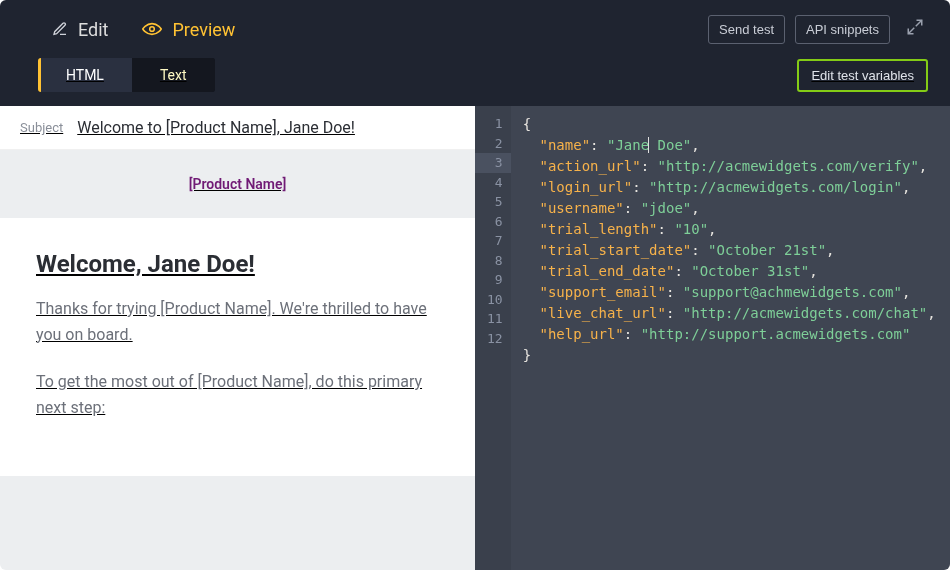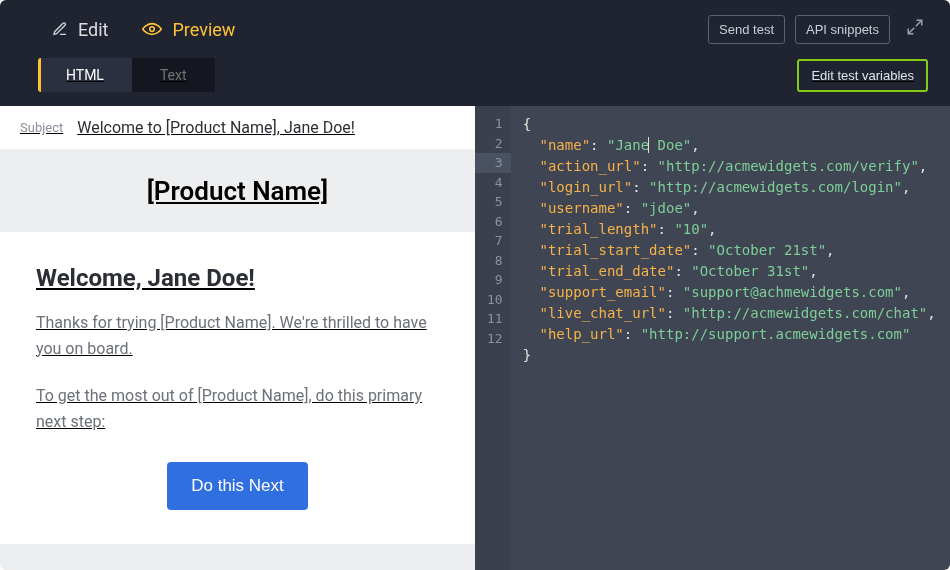--- a/index.html
+++ b/index.html
@@ -46,21 +46,21 @@
   }
   .seg {
     display: flex;
     background: #14171f;
     border-radius: 3px;
     overflow: hidden;
   }
   .segbtn {
     padding: 9px 28px;
     font-size: 14px;
-    color: #737373;
+    color: #fef9c3;
     cursor: pointer;
     background: #14171f;
   }
   .segbtn.active {
     background: #2a3040;
     color: #fff;
     border-left: 3px solid #ffc233;
     padding-left: 25px;
   }
   .editvars {
@@ -96,22 +96,22 @@
   .previewwrap {
     flex: 1; overflow: auto;
     background: #eceef0;
     display: flex; flex-direction: column;
     align-items: stretch;
   }
   .brandhead {
     background: #eceef0;
     padding: 26px 0;
     text-align: center;
-    color: #000000;
-    font-size: 26px;
+    color: #701a75;
+    font-size: 14px;
     font-weight: 600;
     border-radius: 12px;
   }
   .emailcard {
     background: #fff;
     padding: 32px 36px 34px 36px;
   }
   .emailcard h1 { font-size: 24px; font-weight: 700; color: #2b2e34; margin-bottom: 18px;}
   .emailcard p { font-size: 16px; color: #6c7079; line-height: 1.6; margin-bottom: 22px;}
   .cta {
@@ -212,23 +212,20 @@
       <div class="subjectrow">
         <span class="subjectlabel">Subject</span>
         <span class="subjectval">Welcome to [Product Name], Jane Doe!</span>
       </div>
       <div class="previewwrap">
         <div class="brandhead">[Product Name]</div>
         <div class="emailcard">
           <h1>Welcome, Jane Doe!</h1>
           <p>Thanks for trying [Product Name]. We're thrilled to have you on board.</p>
           <p>To get the most out of [Product Name], do this primary next step:</p>
-          <div class="ctawrap">
-            <button class="cta">Do this Next</button>
-          </div>
         </div>
       </div>
     </div>
 
     <div class="right">
       <div class="gutter" id="gutter">
           <div>1</div>
           <div>2</div>
           <div class="hl">3</div>
           <div>4</div>

